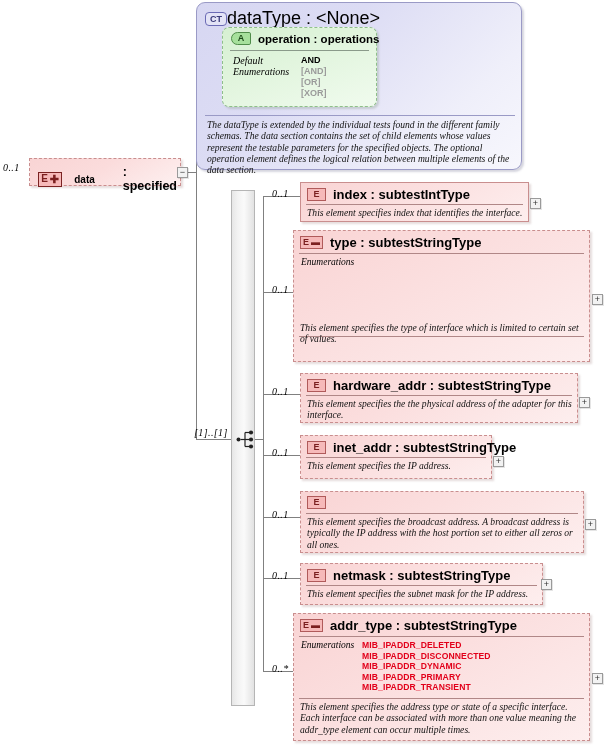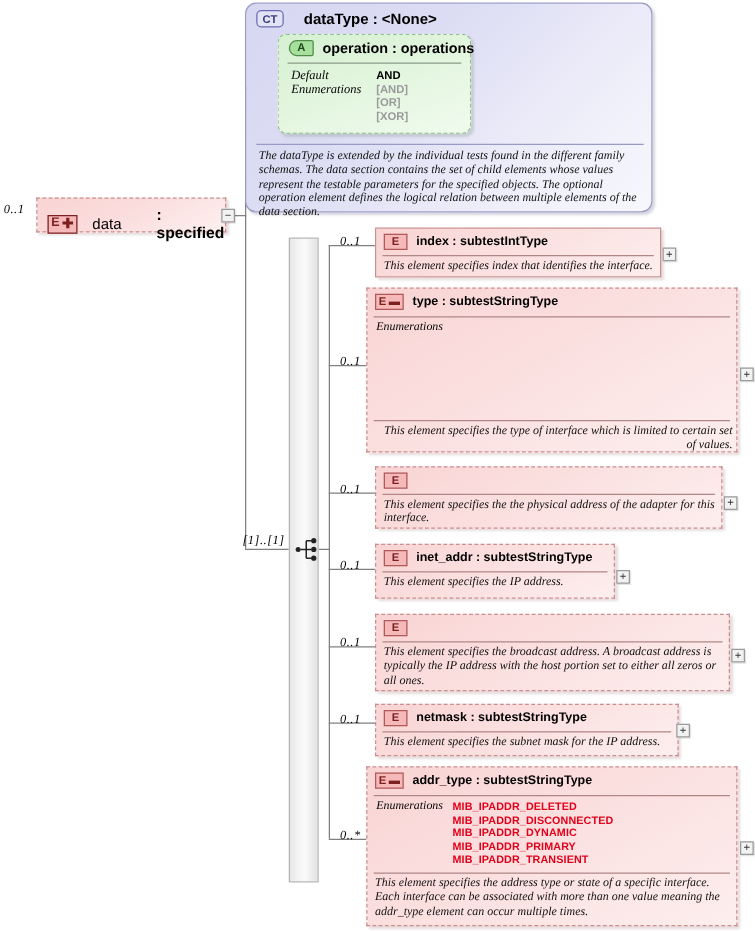--- a/index.html
+++ b/index.html
@@ -40,22 +40,22 @@
     width: 22px; height: 14px;
     border: 1px solid #6b6bb5;
     border-radius: 4px;
     background: #e3e3f6;
     color: #3b3b7a;
     font-size: 9px; font-weight: bold;
     line-height: 12px; text-align: center;
     font-family: "Liberation Sans", sans-serif;
   }
   .ct-title {
-    margin-left: 16px;
-    font-size: 12px; font-weight: bold; color: #000;
+    margin-left: 0;
+    font-size: 18px; font-weight: normal; color: #000;
     white-space: nowrap;
   }
 
   
   .attr-box {
     position: absolute;
     background: linear-gradient(160deg,#d6f0d2 0%, #e2f5de 45%, #f0fbee 100%);
     border: 1px dashed #8fbf8a;
     border-radius: 7px;
     box-shadow: 2px 2px 2px rgba(130,150,130,0.30);
@@ -103,21 +103,21 @@
   .icon-e {
     min-width: 19px; height: 13px; padding: 0 2px;
     border: 1px solid #b05a5a;
     background: #f6b9b9;
     color: #7b1f1f;
     font-size: 9px; font-weight: bold;
     line-height: 11px; text-align: center;
     display: flex; align-items: center; justify-content: center; gap: 2px;
   }
   .icon-e .glyph { font-size: 9px; font-weight: bold; line-height: 9px; }
-  .el-title { margin-left: 7px; font-size: 10px; font-weight: bold; color: #000; white-space: nowrap; }
+  .el-title { margin-left: 7px; font-size: 13px; font-weight: bold; color: #000; white-space: nowrap; }
   .el-sep { position: absolute; left: 5px; right: 5px; border-top: 1px solid #b08787; }
 
   .enum-key {
     position: absolute;
     font-family: "Liberation Serif", serif; font-style: italic;
     font-size: 9.5px; color: #000; white-space: nowrap;
   }
   .enum-vals { position: absolute; }
   .enum-vals div {
     font-size: 8.6px; font-weight: bold; color: #e2001a;
@@ -154,21 +154,21 @@
   }
   .icon-e-plus {
     width: 26px; height: 15px;
     border: 1px solid #7a2222;
     background: #f6b9b9;
     color: #7b1f1f;
     font-size: 10px; font-weight: bold;
     display: flex; align-items: center; justify-content: center; gap: 2px;
     line-height: 12px;
   }
-  .data-name { font-size: 12px; font-weight: normal; color: #000; }
+  .data-name { font-size: 10px; font-weight: bold; color: #000; }
   .data-type { font-size: 12.5px; font-weight: bold; color: #000; }
 </style>
 </head>
 <body>
 
 <div id="root" data-name="xsd-diagram-canvas">
 
   <div class="ln-h" style="left:196px; top:70px; width:28px;" data-name="connector-attribute"></div>
 
   <div class="ln-v" style="left:196px; top:70px; height:19px;" data-name="connector-spine-upper"></div>
@@ -272,30 +272,31 @@
     <div class="el-head" data-name="element-head-type">
       <span class="icon-e" data-name="element-collapse-icon-type">
           <span>E</span>
           <span class="glyph">▬</span>
         </span>
       <span class="el-title" data-name="element-title-type">type      : subtestStringType</span>
     </div>
     <div class="el-sep" style="top:22px;" data-name="element-separator-type"></div>
     <div class="enum-key" style="left:7px; top:26px;" data-name="enum-label-type">Enumerations</div>
     <div class="el-sep" style="top:105px;" data-name="element-doc-separator-type"></div>
-    <div class="doc" style="left:6px; top:108px; width:286px;text-align:right;" data-name="element-documentation-type">This element specifies the type of interface which is limited to certain set of values.</div>
+    <div class="doc" style="left:6px; top:91px; width:286px;" data-name="element-documentation-type">This element specifies the type of interface which is limited to certain set of values.</div>
   </div>
   <div class="mini" style="left:592px; top:294px;" data-name="expand-box-type">+</div>
 
   <div class="occ" style="left:272px; top:386px;" data-name="occurrence-hardware-addr">0..1</div>
   <div class="el-box" style="left:300px; top:373px; width:278px; height:50px;" data-name="element-box-hardware-addr">
     <div class="el-head" data-name="element-head-hardware-addr">
       <span class="icon-e" data-name="element-icon-hardware-addr">
           <span>E</span>
         </span>
+      <span class="el-title" data-name="element-title-hardware-addr">hardware_addr : subtestStringType</span>
     </div>
     <div class="el-sep" style="top:21px;" data-name="element-separator-hardware-addr"></div>
     <div class="doc" style="left:6px; top:24px; width:268px;" data-name="element-documentation-hardware-addr">This element specifies the the physical address of the adapter for this interface.</div>
   </div>
   <div class="mini" style="left:579px; top:397px;" data-name="expand-box-hardware-addr">+</div>
 
   <div class="occ" style="left:272px; top:447px;" data-name="occurrence-inet-addr">0..1</div>
   <div class="el-box" style="left:300px; top:435px; width:192px; height:44px;" data-name="element-box-inet-addr">
     <div class="el-head" data-name="element-head-inet-addr">
       <span class="icon-e" data-name="element-icon-inet-addr">

